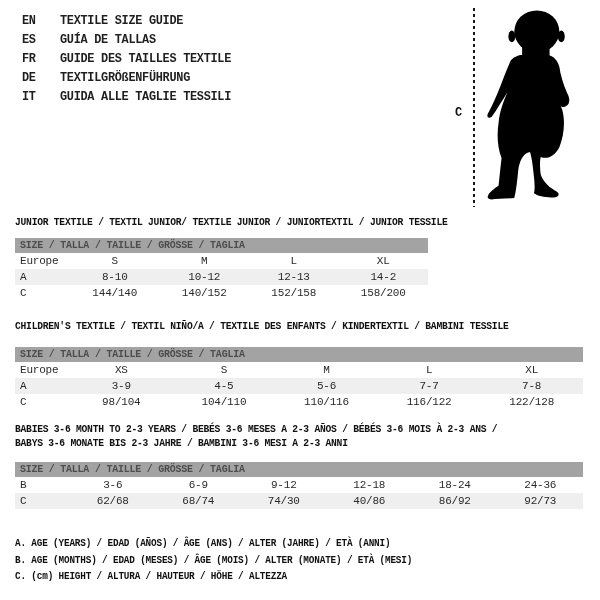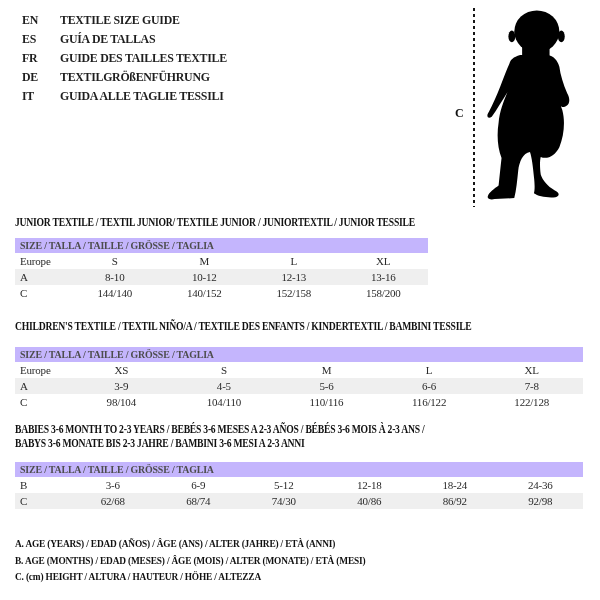--- a/index.html
+++ b/index.html
@@ -1,39 +1,39 @@
 <!DOCTYPE html>
 <html><head>
 <meta charset="utf-8">
 <style>
   html,body { margin:0; padding:0; background:#fff; }
   .canvas {
     position:relative; width:600px; height:600px; background:#ffffff;
-    font-family:Liberation Serif, serif; color:#1f1f1f; overflow:hidden;
+    font-family:Liberation Mono, monospace; color:#1f1f1f; overflow:hidden;
   }
   
   .langs { position:absolute; left:22px; top:11px; transform:scaleX(0.95); transform-origin:0 0; }
   .lang-row { display:flex; height:19px; align-items:center; font-weight:bold; font-size:12.5px; letter-spacing:-0.3px; white-space:nowrap; }
   .lang-code { width:40px; }
   
   .dash-line {
     position:absolute; left:473px; top:8px; width:2px; height:199px;
     background:repeating-linear-gradient(to bottom,#161616 0 3px,transparent 3px 6px);
   }
   .c-label { position:absolute; left:455px; top:106px; font-weight:bold; font-size:12px; color:#111; }
   .baby { position:absolute; left:480px; top:8px; }
   
   .sec-title {
     position:absolute; left:15px; font-weight:bold; font-size:11.5px; color:#111;
     letter-spacing:-0.3px; white-space:nowrap; transform:scaleX(0.84); transform-origin:0 0; line-height:14px;
   }
   
   .size-table { position:absolute; left:15px; }
   .size-bar {
-    height:15px; background:#c4b5fd; color:#4d4d4d; font-weight:bold; font-size:11px;
+    height:15px; background:#a3a3a3; color:#4d4d4d; font-weight:bold; font-size:11px;
     line-height:15px; padding-left:5px; box-sizing:border-box; white-space:nowrap; overflow:hidden;
   }
   .size-bar span { display:inline-block; transform:scaleX(0.9); transform-origin:0 50%; letter-spacing:-0.2px; }
   .trow { display:flex; height:16px; align-items:center; font-size:11px; color:#2a2a2a; letter-spacing:-0.2px; }
   .trow .lbl { width:55px; padding-left:5px; box-sizing:border-box; }
   .trow .val { flex:1; text-align:center; }
   .alt { background:#efefef; }
   
   .notes {
     position:absolute; left:15px; top:535px; font-weight:bold; font-size:11px; color:#111;
@@ -90,21 +90,21 @@
       <span class="val">S</span>
       <span class="val">M</span>
       <span class="val">L</span>
       <span class="val">XL</span>
     </div>
     <div class="trow alt">
       <span class="lbl">A</span>
       <span class="val">8-10</span>
       <span class="val">10-12</span>
       <span class="val">12-13</span>
-      <span class="val">13-16</span>
+      <span class="val">14-2</span>
     </div>
     <div class="trow">
       <span class="lbl">C</span>
       <span class="val">144/140</span>
       <span class="val">140/152</span>
       <span class="val">152/158</span>
       <span class="val">158/200</span>
     </div>
   </div>
 
@@ -117,21 +117,21 @@
       <span class="val">S</span>
       <span class="val">M</span>
       <span class="val">L</span>
       <span class="val">XL</span>
     </div>
     <div class="trow alt">
       <span class="lbl">A</span>
       <span class="val">3-9</span>
       <span class="val">4-5</span>
       <span class="val">5-6</span>
-      <span class="val">6-6</span>
+      <span class="val">7-7</span>
       <span class="val">7-8</span>
     </div>
     <div class="trow">
       <span class="lbl">C</span>
       <span class="val">98/104</span>
       <span class="val">104/110</span>
       <span class="val">110/116</span>
       <span class="val">116/122</span>
       <span class="val">122/128</span>
     </div>
@@ -140,33 +140,33 @@
   <div class="sec-title" style="top:422px">
     <div>BABIES 3-6 MONTH TO 2-3 YEARS / BEBÉS 3-6 MESES A 2-3 AÑOS / BÉBÉS 3-6 MOIS À 2-3 ANS /</div>
     <div>BABYS 3-6 MONATE BIS 2-3 JAHRE / BAMBINI 3-6 MESI A 2-3 ANNI</div>
   </div>
   <div class="size-table" style="top:462px; width:568px">
     <div class="size-bar"><span>SIZE / TALLA / TAILLE / GRÖSSE / TAGLIA</span></div>
     <div class="trow">
       <span class="lbl">B</span>
       <span class="val">3-6</span>
       <span class="val">6-9</span>
-      <span class="val">5-12</span>
+      <span class="val">9-12</span>
       <span class="val">12-18</span>
       <span class="val">18-24</span>
       <span class="val">24-36</span>
     </div>
     <div class="trow alt">
       <span class="lbl">C</span>
       <span class="val">62/68</span>
       <span class="val">68/74</span>
       <span class="val">74/30</span>
       <span class="val">40/86</span>
       <span class="val">86/92</span>
-      <span class="val">92/98</span>
+      <span class="val">92/73</span>
     </div>
   </div>
 
   <div class="notes">
     <div class="note-line">A. AGE (YEARS) / EDAD (AÑOS) / ÂGE (ANS) / ALTER (JAHRE) / ETÀ (ANNI)</div>
     <div class="note-line">B. AGE (MONTHS) / EDAD (MESES) / ÂGE (MOIS) / ALTER (MONATE) / ETÀ (MESI)</div>
     <div class="note-line">C. (cm) HEIGHT / ALTURA / HAUTEUR / HÖHE / ALTEZZA</div>
   </div>
 
 </div>

